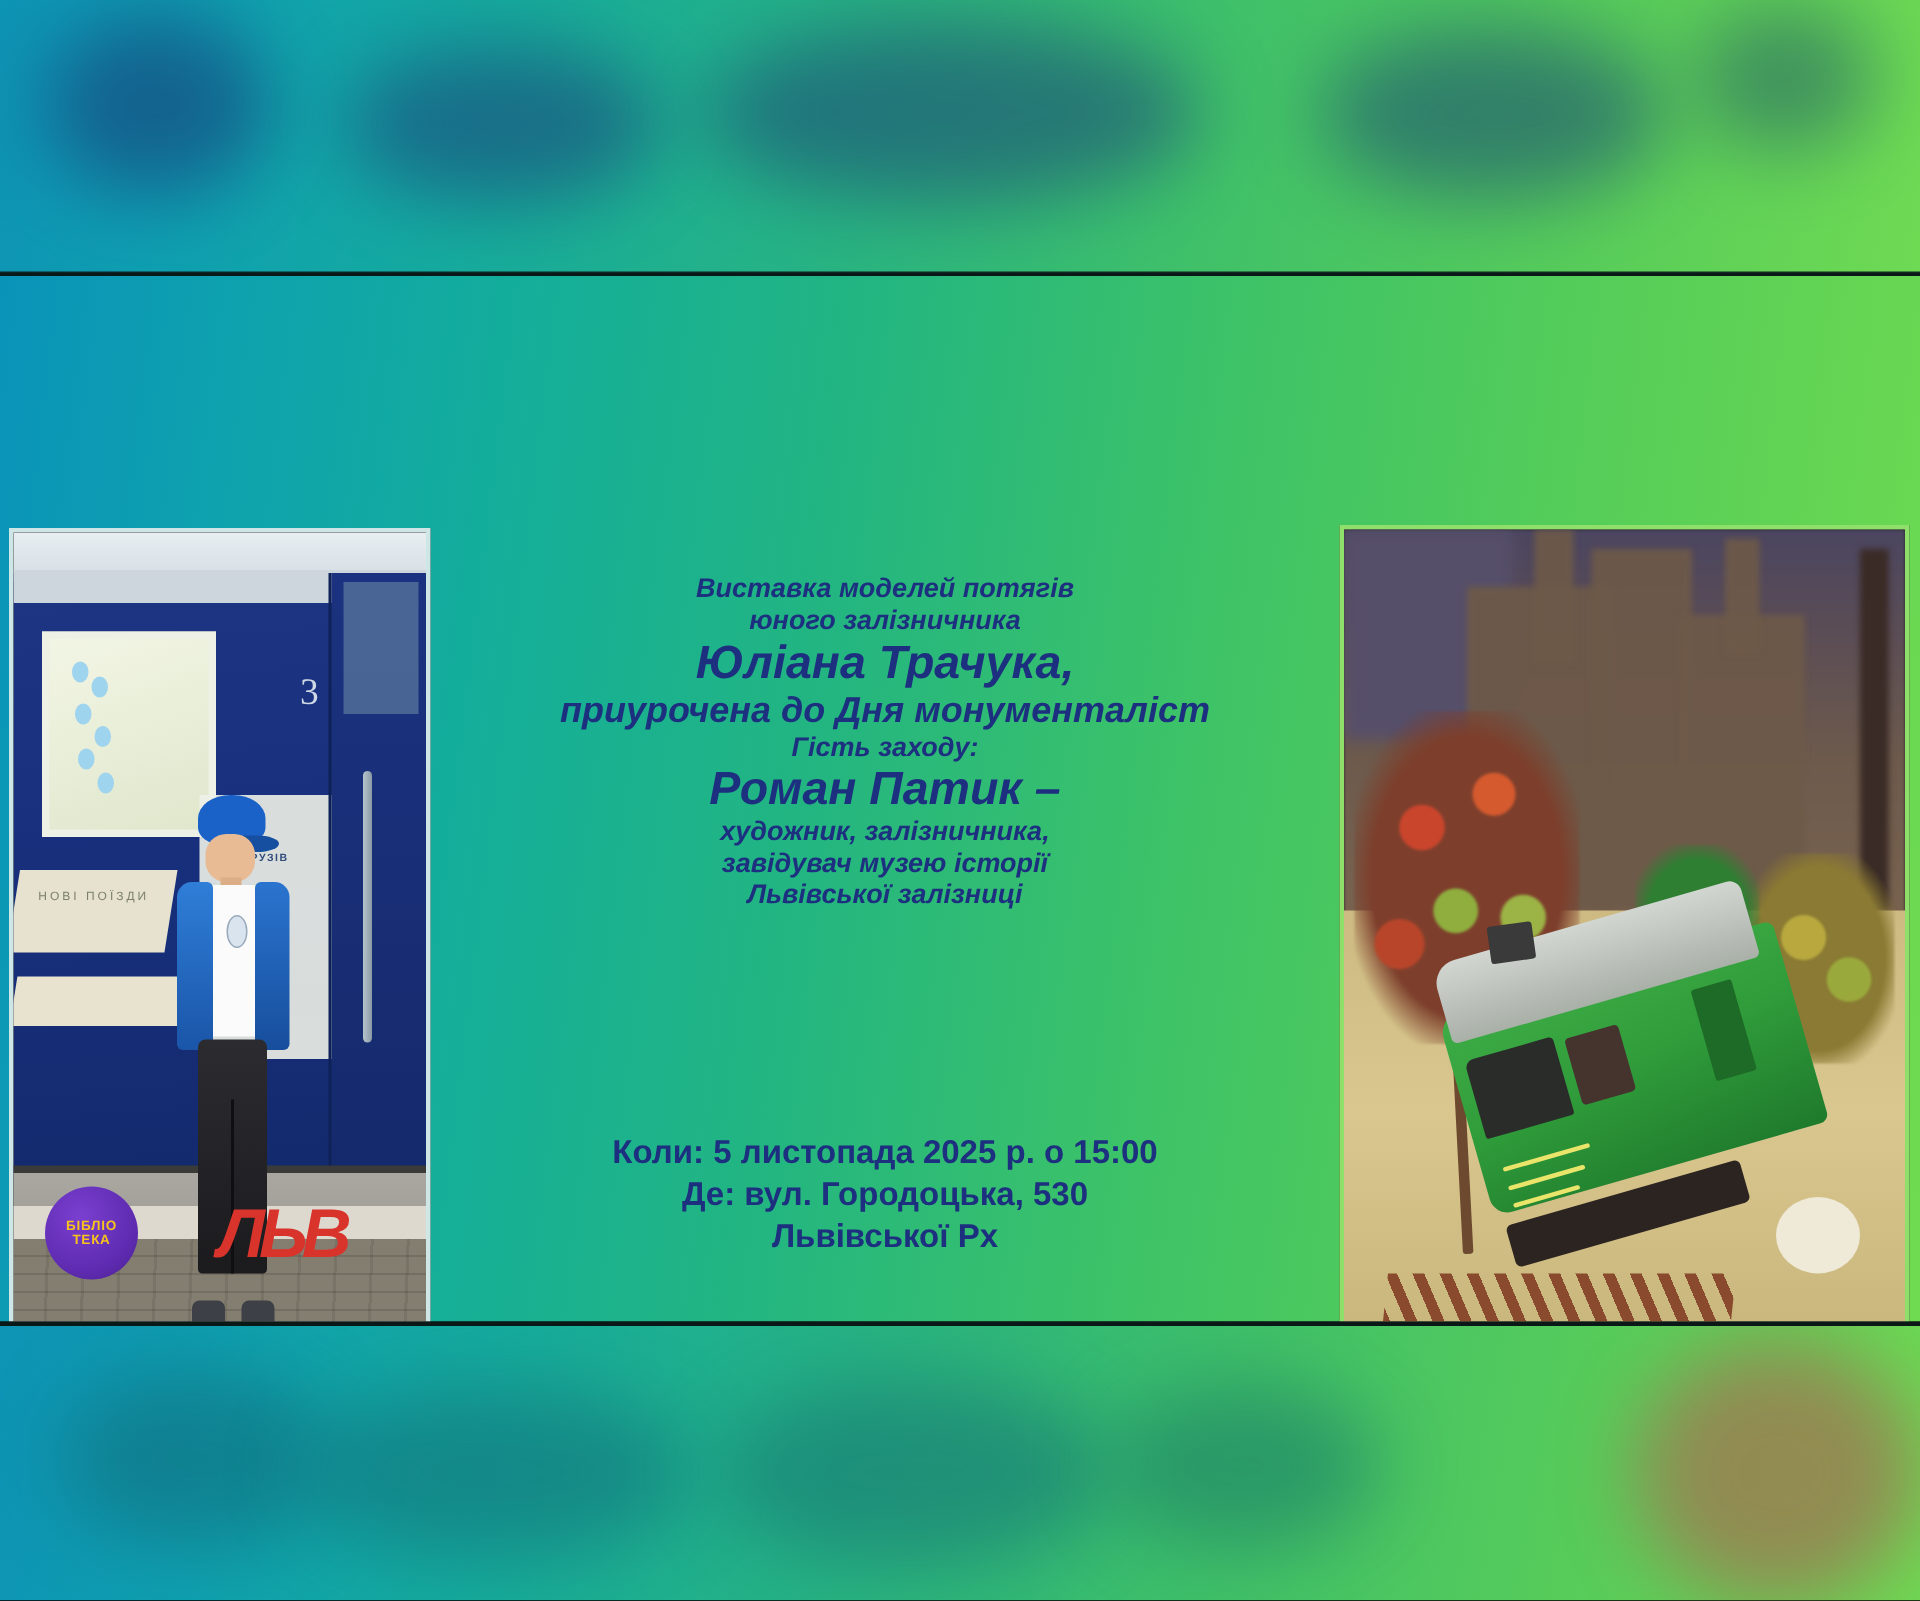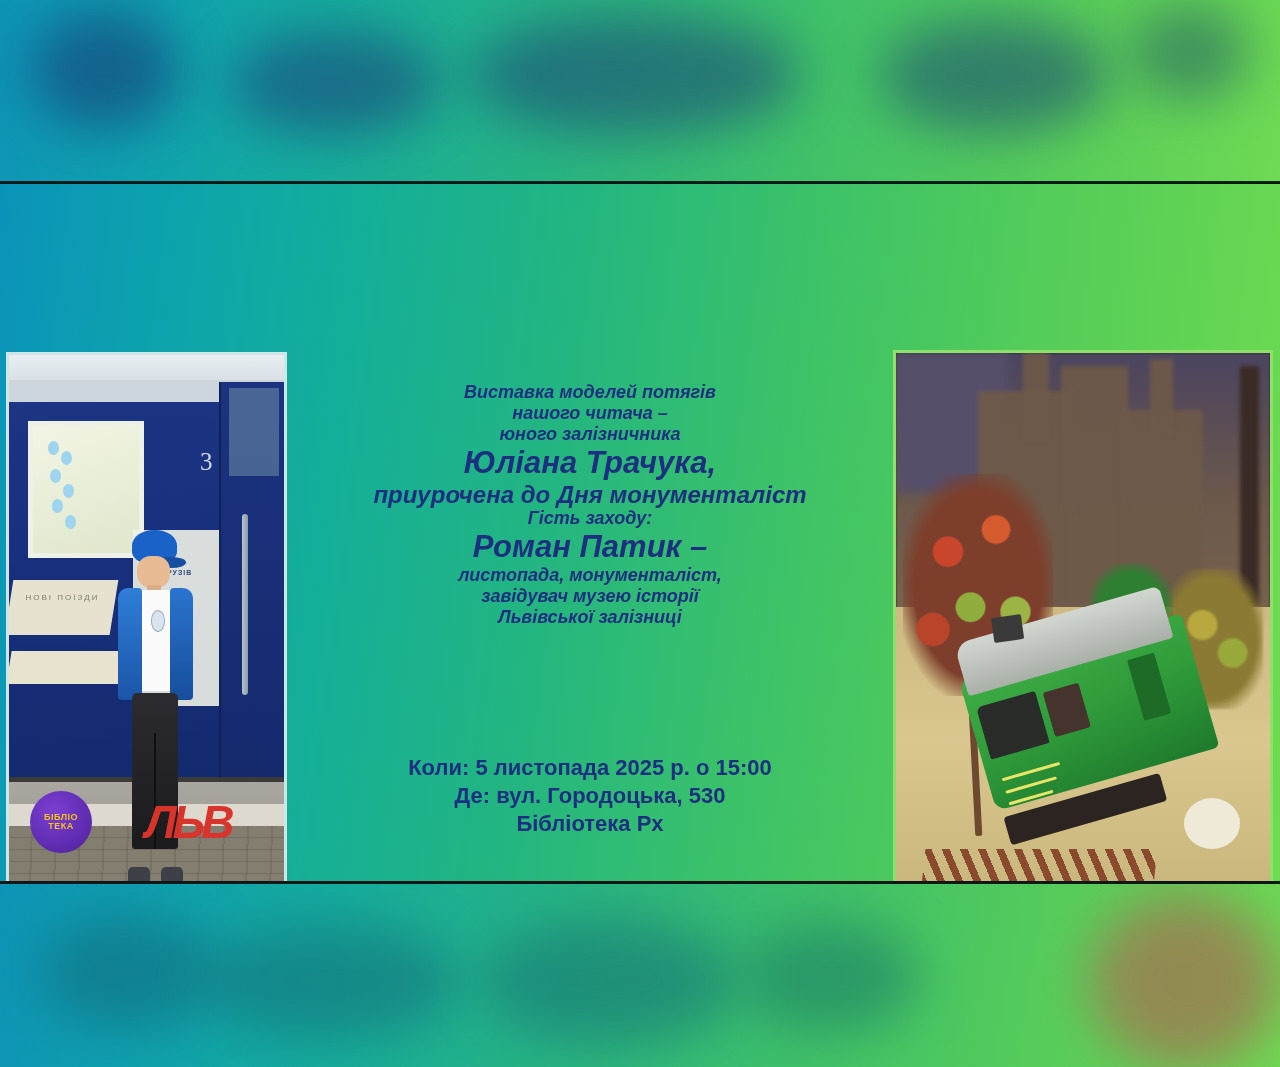--- a/index.html
+++ b/index.html
@@ -317,27 +317,26 @@
           <div id="boy-pants"></div>
           <div id="boy-legsplit"></div>
           <div id="boy-shoeL"></div>
           <div id="boy-shoeR"></div>
         </div>
       </div>
     </div>
 
     <div id="copy-block">
       <div class="copy-line sz-reg">Виставка моделей потягів</div>
-      <div class="copy-line sz-reg">нашого читача –</div>
       <div class="copy-line sz-reg">юного залізничника</div>
       <div class="copy-line sz-name">Юліана Трачука,</div>
       <div class="copy-line sz-wide">приурочена до Дня монументаліст</div>
       <div class="copy-line sz-reg">Гість заходу:</div>
       <div class="copy-line sz-name">Роман Патик –</div>
-      <div class="copy-line sz-reg">листопада, монументаліст,</div>
+      <div class="copy-line sz-reg">художник, залізничника,</div>
       <div class="copy-line sz-reg">завідувач музею історії</div>
       <div class="copy-line sz-reg">Львівської залізниці</div>
     </div>
 
     <div class="photo" id="photo-right">
       <div class="ph-inner">
         <div id="rp-backdrop"></div>
         <div id="rp-sky-l"></div>
         <div class="rp-castle" style="left:22%; top:6%;  width:26%; height:34%;"></div>
         <div class="rp-castle" style="left:44%; top:2%;  width:18%; height:38%;"></div>
@@ -371,21 +370,21 @@
           <div class="rp-stripe" style="top:74%; width:26%;"></div>
           <div class="rp-stripe" style="top:80%; width:23%;"></div>
           <div class="rp-stripe" style="top:86%; width:20%;"></div>
         </div>
       </div>
     </div>
 
     <div id="when-where">
       <div>Коли: 5 листопада 2025 р. о 15:00</div>
       <div>Де: вул. Городоцька, 530</div>
-      <div>Бібліотека Рх</div>
+      <div>Львівської Рх</div>
     </div>
 
     <div id="logo-row">
       <div id="logo-biblioteka">
         <div class="logo-b-line">БІБЛІО</div>
         <div class="logo-b-line">ТЕКА</div>
       </div>
       <div id="logo-lviv">ЛЬВ</div>
     </div>
 

